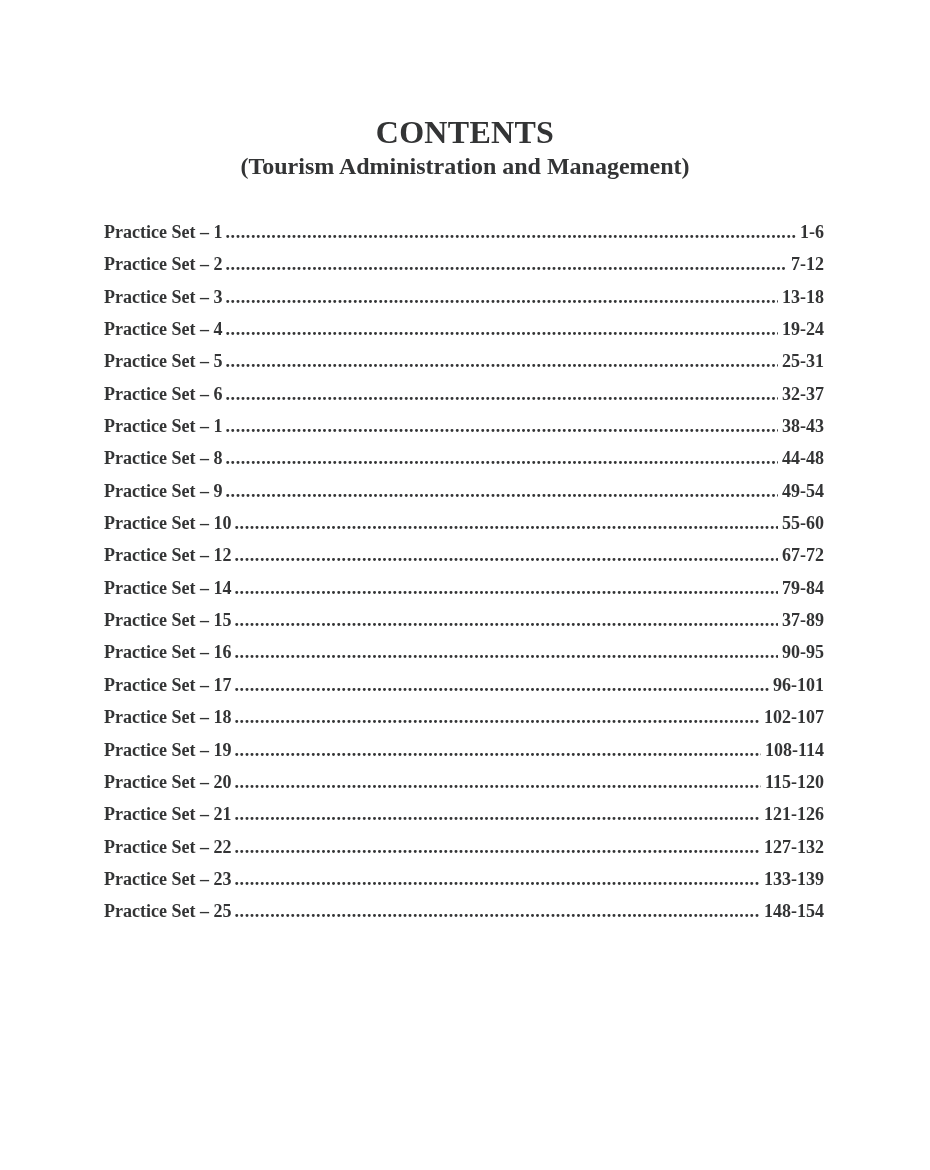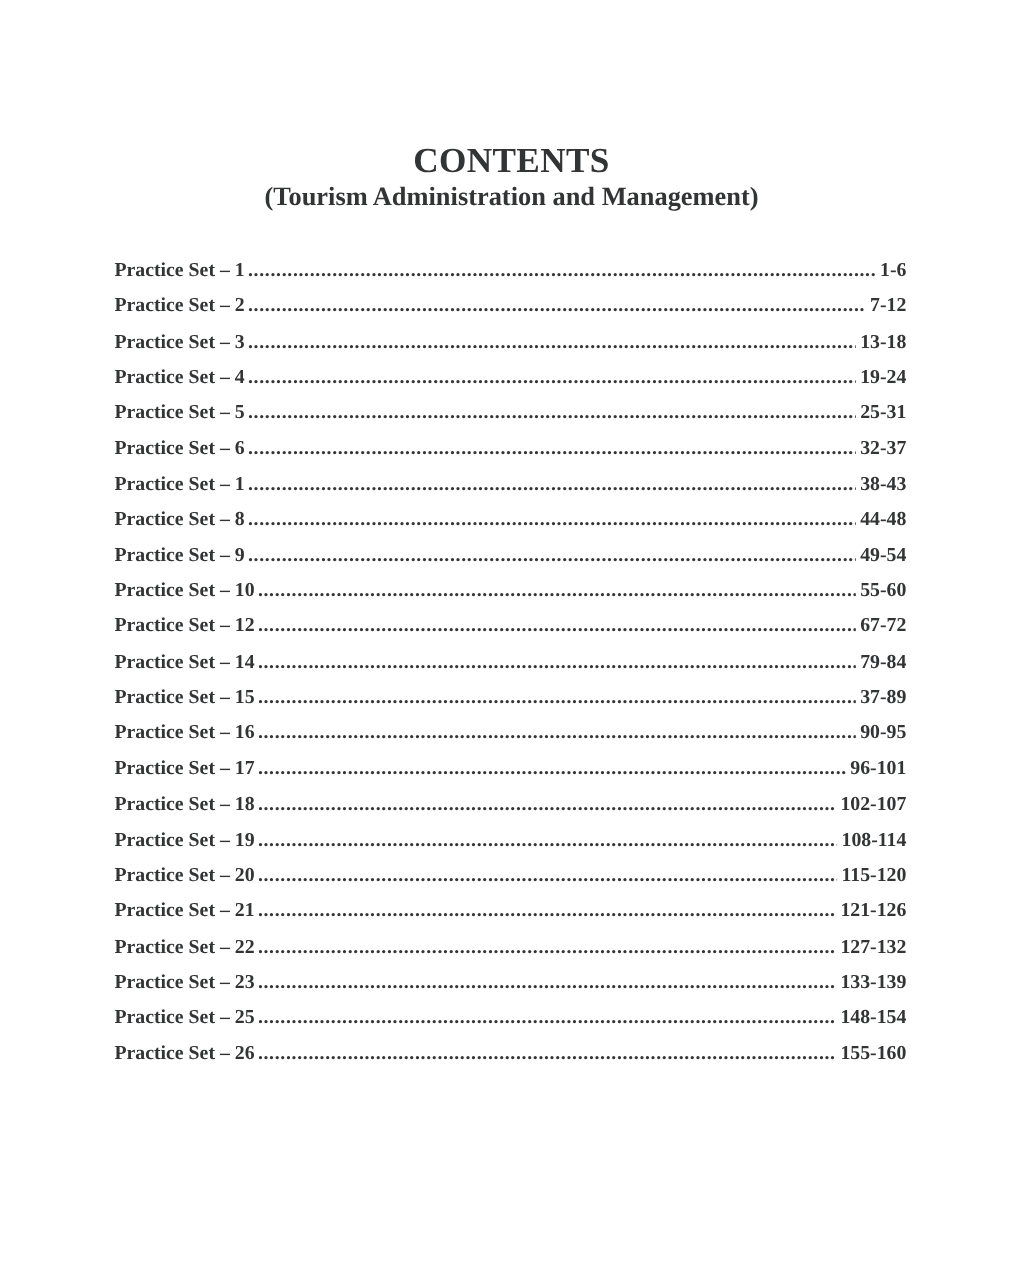--- a/index.html
+++ b/index.html
@@ -13,21 +13,20 @@
       position: relative;
       overflow: hidden;
       font-family: "Liberation Serif", "DejaVu Serif", serif;
       color: #333435;
     }
     .page {
       position: absolute;
       left: 0; top: 0;
       width: 930px;
       height: 897px;
-      margin-top: 13px;
     }
     .title {
       position: absolute;
       left: 0;
       width: 930px;
       top: 113px;
       text-align: center;
       font-weight: bold;
       font-size: 32px;
       line-height: 38px;
@@ -193,19 +192,14 @@
     <li class="toc-row">
         <span class="toc-label">Practice Set – 23</span>
         <span class="toc-leader"></span>
         <span class="toc-pages">133-139</span>
       </li>
     <li class="toc-row">
         <span class="toc-label">Practice Set – 25</span>
         <span class="toc-leader"></span>
         <span class="toc-pages">148-154</span>
       </li>
-    <li class="toc-row">
-        <span class="toc-label">Practice Set – 26</span>
-        <span class="toc-leader"></span>
-        <span class="toc-pages">155-160</span>
-      </li>
   </ul>
 </div>
 
 </body></html>

